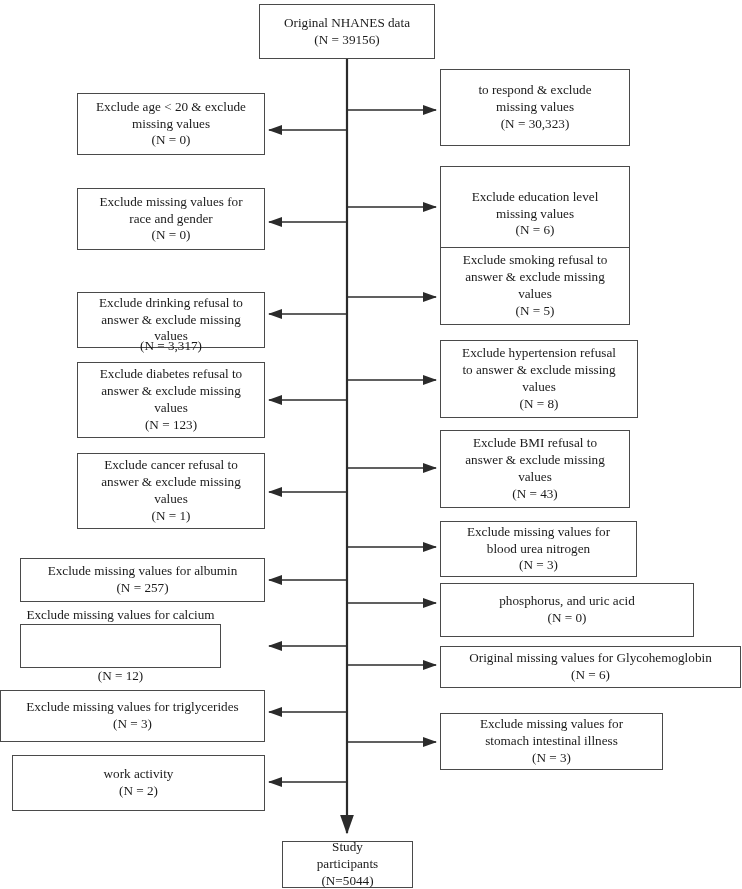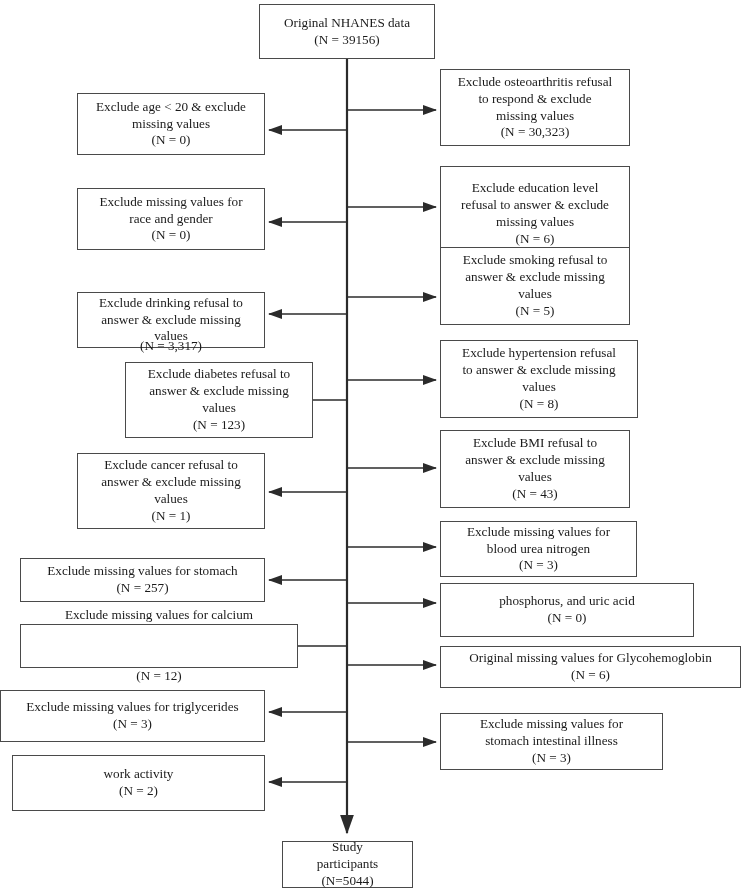--- a/index.html
+++ b/index.html
@@ -104,64 +104,62 @@
     <span class="ln">(N = 0)</span>
   </div>
 
   <div class="box tight" style="left:77px; top:292px; width:188px; height:56px;">
     <span class="ln">Exclude drinking refusal to</span>
     <span class="ln">answer &amp; exclude missing</span>
     <span class="ln">values</span>
   </div>
   <div class="overflow-line" style="left:77px; top:338px; width:188px;">(N = 3,317)</div>
 
-  <div class="box tight" style="left:77px; top:362px; width:188px; height:76px;margin-left:48px;">
+  <div class="box tight" style="left:77px; top:362px; width:188px; height:76px;">
     <span class="ln">Exclude diabetes refusal to</span>
     <span class="ln">answer &amp; exclude missing</span>
     <span class="ln">values</span>
     <span class="ln">(N = 123)</span>
   </div>
 
   <div class="box tight" style="left:77px; top:453px; width:188px; height:76px;">
     <span class="ln">Exclude cancer refusal to</span>
     <span class="ln">answer &amp; exclude missing</span>
     <span class="ln">values</span>
     <span class="ln">(N = 1)</span>
   </div>
 
   <div class="box" style="left:20px; top:558px; width:245px; height:44px;">
-    <span class="ln">Exclude missing values for stomach</span>
+    <span class="ln">Exclude missing values for albumin</span>
     <span class="ln">(N = 257)</span>
   </div>
 
-  <div class="box" style="left:20px; top:624px; width:278px; height:44px;gap:44px;">
+  <div class="box" style="left:20px; top:624px; width:201px; height:44px;gap:44px;">
     <span class="ln">Exclude missing values for calcium</span>
     <span class="ln">(N = 12)</span>
   </div>
 
   <div class="box" style="left:0px; top:690px; width:265px; height:52px;">
     <span class="ln">Exclude missing values for triglycerides</span>
     <span class="ln">(N = 3)</span>
   </div>
 
   <div class="box" style="left:12px; top:755px; width:253px; height:56px;">
     <span class="ln">work activity</span>
     <span class="ln">(N = 2)</span>
   </div>
 
   <div class="box tight" style="left:440px; top:69px; width:190px; height:77px;">
-    <span class="ln">Exclude osteoarthritis refusal</span>
     <span class="ln">to respond &amp; exclude</span>
     <span class="ln">missing values</span>
     <span class="ln">(N = 30,323)</span>
   </div>
 
   <div class="box tight" style="left:440px; top:166px; width:190px; height:96px;">
     <span class="ln">Exclude education level</span>
-    <span class="ln">refusal to answer &amp; exclude</span>
     <span class="ln">missing values</span>
     <span class="ln">(N = 6)</span>
   </div>
 
   <div class="box tight" style="left:440px; top:247px; width:190px; height:78px;">
     <span class="ln">Exclude smoking refusal to</span>
     <span class="ln">answer &amp; exclude missing</span>
     <span class="ln">values</span>
     <span class="ln">(N = 5)</span>
   </div>

